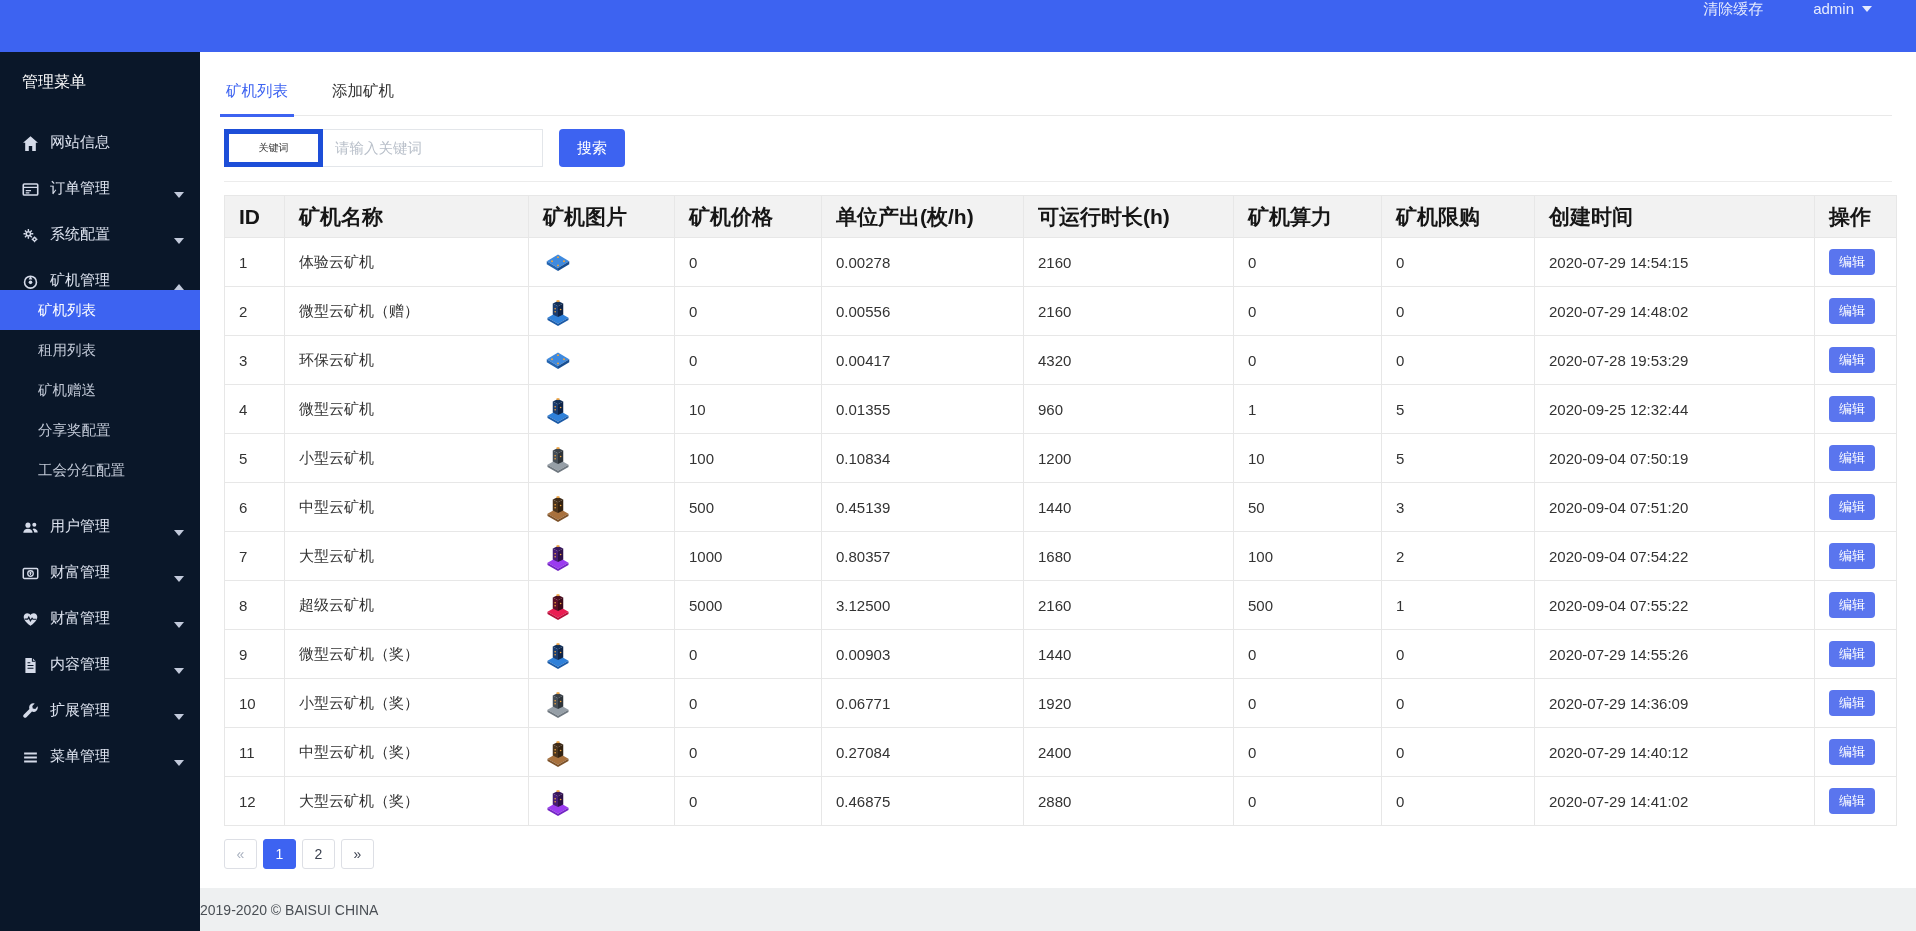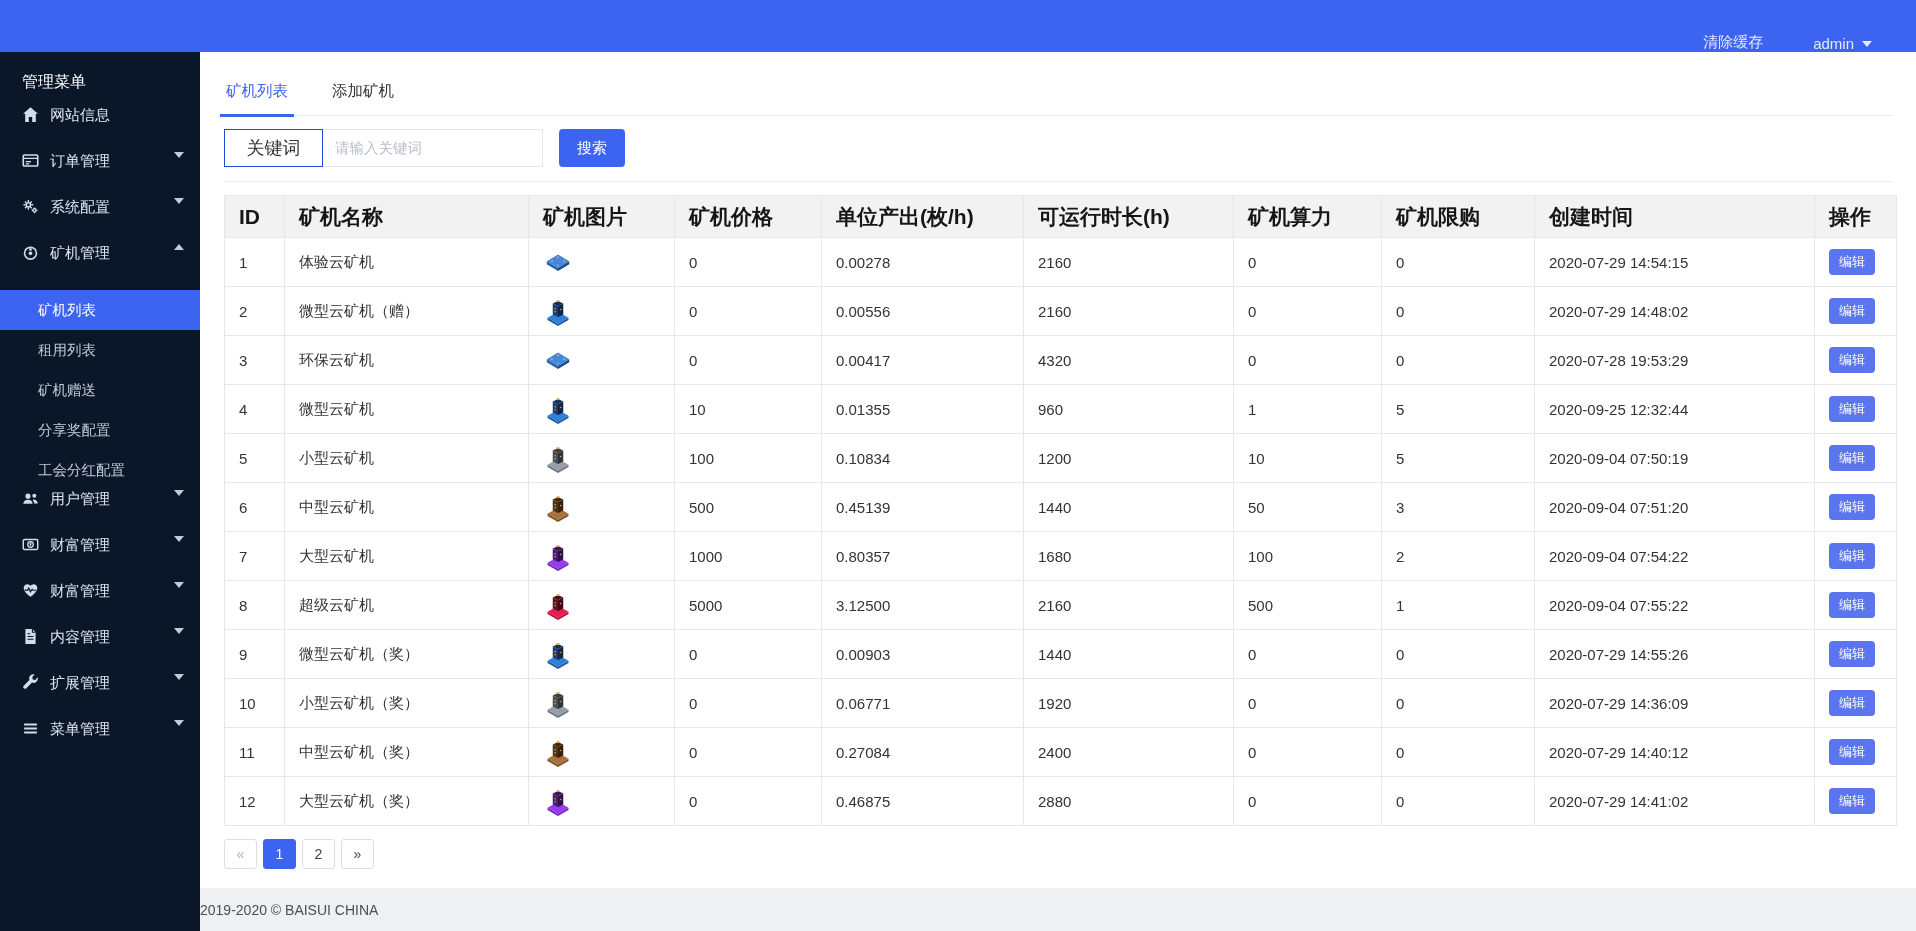--- a/index.html
+++ b/index.html
@@ -1,47 +1,47 @@
 <!DOCTYPE html>
 <html><head>
 <meta charset="utf-8">
 <style>
   *{box-sizing:border-box;margin:0;padding:0}
   html,body{width:1916px;height:931px}
   body{font-family:"Liberation Sans","DejaVu Sans",sans-serif;background:#fff;overflow:hidden;
        --accent:#3d63f1;--sidebar:#0a1729;--editbtn:#5a75ee}
   
-  .topbar{height:52px;background:var(--accent);display:flex;align-items:flex-end;justify-content:flex-end;
+  .topbar{height:52px;background:var(--accent);display:flex;align-items:flex-start;justify-content:flex-end;
           padding-right:44px;gap:50px}
   .tb-link{color:rgba(255,255,255,.87);font-size:15px;cursor:pointer}
   .user{display:flex;align-items:center;gap:8px;cursor:pointer}
   .caret-w{width:0;height:0;border-left:5px solid transparent;border-right:5px solid transparent;
            border-top:6px solid rgba(255,255,255,.87)}
   
   .layout{display:flex;height:879px}
   .sidebar{width:200px;flex:none;background:var(--sidebar);padding-top:14px;overflow:hidden}
   .side-header{height:32px;display:flex;align-items:center;padding:0 22px;color:#fff;font-size:16px;margin-bottom:8px}
-  .side-item{height:46px;display:flex;align-items:flex-start;padding:0 16px 0 22px;font-size:15px;color:#dde3ef;cursor:pointer}
+  .side-item{height:46px;display:flex;align-items:flex-end;padding:0 16px 0 22px;font-size:15px;color:#dde3ef;cursor:pointer}
   .side-item .ic{width:18px;height:17px;margin-right:10px;display:inline-flex;align-items:center;color:#d5dbe9;flex:none}
   .side-item .ic svg{width:17px;height:17px}
   .side-item .lbl{flex:1;white-space:nowrap}
   .caret-down{width:0;height:0;border-left:5px solid transparent;border-right:5px solid transparent;border-top:6px solid #c2cadb}
   .caret-up{width:0;height:0;border-left:5px solid transparent;border-right:5px solid transparent;border-bottom:6px solid #c2cadb}
   .side-sub{height:40px;display:flex;align-items:center;padding-left:38px;font-size:14.5px;color:#c2c9d7;cursor:pointer;white-space:nowrap}
   .side-sub.active{background:var(--accent);color:#fff}
   
   .main{flex:1;display:flex;flex-direction:column;background:#fff;min-width:0}
   .content{padding:24px 24px 0}
   .tabs{display:flex;gap:40px;border-bottom:1px solid #e9e9e9}
   .tab{padding:5px 2px 13px;font-size:15.5px;color:#333;cursor:pointer;position:relative;white-space:nowrap}
   .tab.active{color:var(--accent)}
   .tab.active::after{content:"";position:absolute;left:-4px;right:-4px;bottom:-2px;height:3px;background:var(--accent)}
   .search-row{display:flex;margin-top:13px;height:38px;align-items:stretch}
-  .kw-label{width:99px;border:1px solid #1d4ed8;display:flex;align-items:center;justify-content:center;
-            font-size:18px;color:#333;background:#fff}
+  .kw-label{width:99px;border:5px solid #1d4ed8;display:flex;align-items:center;justify-content:center;
+            font-size:10px;color:#333;background:#fff}
   .kw-input{width:220px;border:1px solid #e3e6ea;border-left:none;padding:0 12px;font-size:14.5px;color:#333;outline:none}
   .kw-input::placeholder{color:#b8bfc9}
   .search-btn{margin-left:16px;width:66px;background:var(--accent);color:#fff;border:none;border-radius:4px;
               font-size:15px;cursor:pointer}
   .divider{border-bottom:1px solid #ececec;margin-top:14px}
   table{border-collapse:collapse;width:100%;margin-top:13px;table-layout:fixed}
   th{background:#f2f2f2;font-weight:bold;font-size:21px;color:#161616;text-align:left;height:42px;
      padding:0 4px 0 14px;border:1px solid #e7e7e7;white-space:nowrap;overflow:hidden}
   td{height:49px;font-size:15px;color:#333;padding:0 4px 0 14px;border:1px solid #e7e7e7;white-space:nowrap;overflow:hidden}
   td.icon-cell{padding-top:3px}

